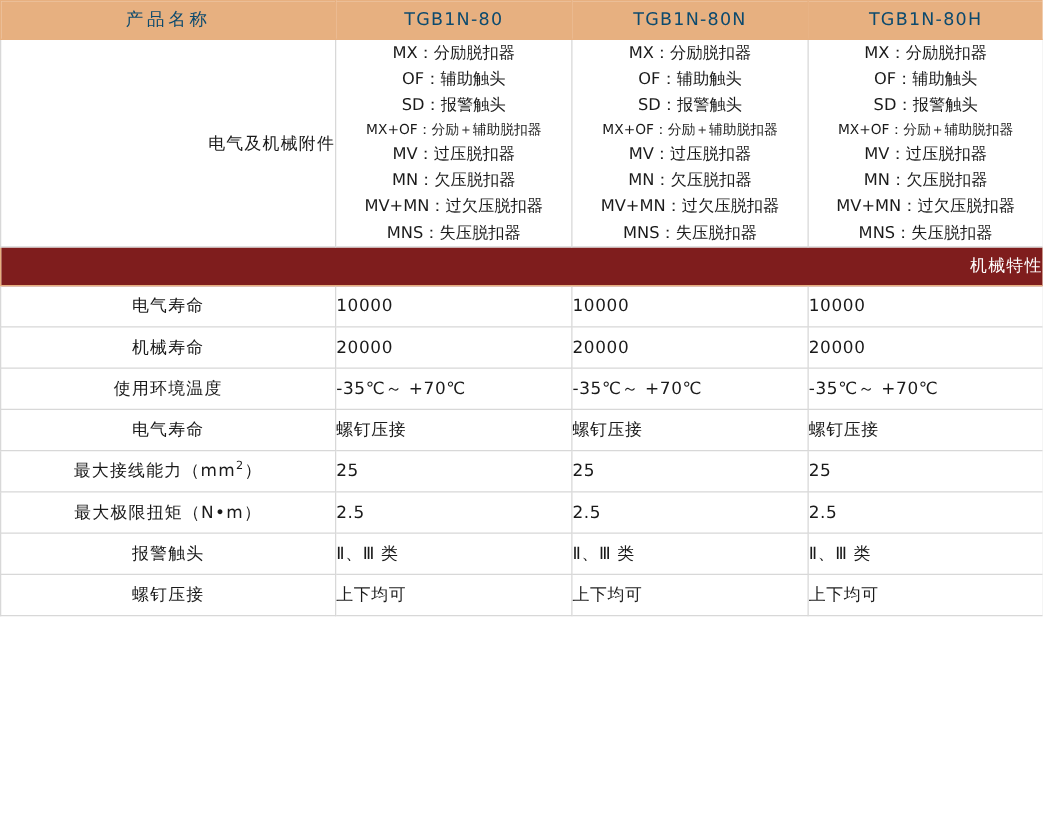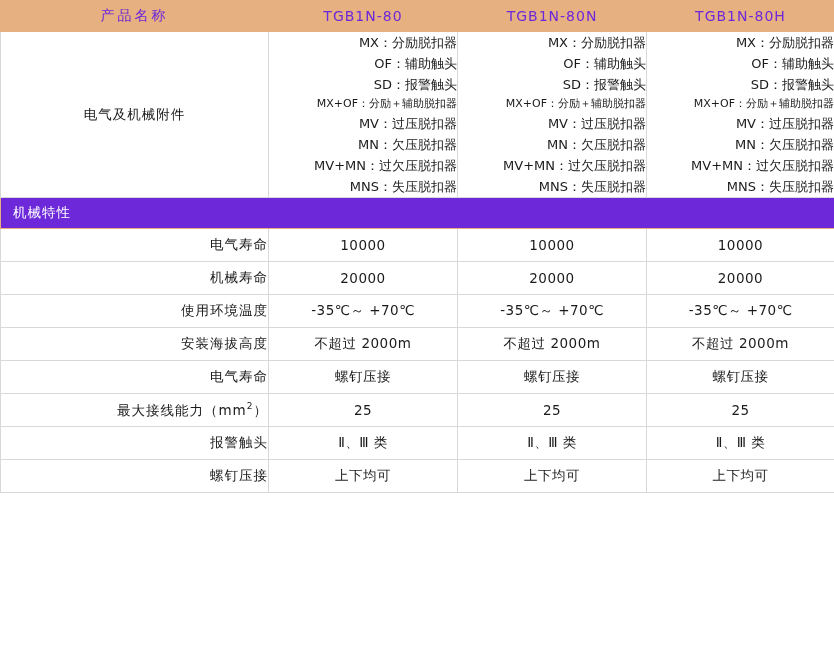--- a/index.html
+++ b/index.html
@@ -26,61 +26,61 @@
 
   table.spec td {
     border: 1px solid #d8d8d8;
     font-size: 13.5px;
     padding: 0;
     vertical-align: middle;
   }
   
   tr.header-row td {
     background: #e7b080;
-    color: #6d28d9;
+    color: #0c4a6e;
     text-align: center;
     height: 30px;
     font-size: 14px;
     letter-spacing: 1px;
     border-color: #e7b080;
   }
   tr.header-row td.h0 {
     letter-spacing: 3px;
   }
   
   tr.section-row td {
-    background: #6d28d9;
+    background: #7f1d1d;
     color: #ffffff;
     height: 30px;
     font-size: 13.5px;
     padding-left: 12px;
-    text-align: left;
+    text-align: right;
     letter-spacing: 1px;
     border-color: #e7b080;
   }
   
   td.label {
     padding-left: 12px;
-    text-align: right;
+    text-align: center;
     height: 32px;
     letter-spacing: 1px;
   }
   td.val {
-    text-align: center;
+    text-align: left;
     height: 32px;
     letter-spacing: 0.5px;
   }
   
   td.acc-label {
     padding-left: 12px;
-    text-align: center;
+    text-align: right;
     letter-spacing: 1px;
   }
   td.acc {
-    text-align: right;
+    text-align: center;
     padding: 10px 6px 12px 6px;
     line-height: 1.62;
     margin-top: 16px;
   }
   td.acc .line {
     white-space: nowrap;
     font-size: 13px;
   }
   td.acc .line.small {
     font-size: 11px;
@@ -157,36 +157,36 @@
     </tr>
 
 
     <tr>
       <td class="label">使用环境温度</td>
       <td class="val">-35℃～ +70℃</td>
       <td class="val">-35℃～ +70℃</td>
       <td class="val">-35℃～ +70℃</td>
     </tr>
     <tr>
-      <td class="label">安装海拔高度</td>
-      <td class="val">不超过 2000m</td>
-      <td class="val">不超过 2000m</td>
-      <td class="val">不超过 2000m</td>
-    </tr>
-    <tr>
       <td class="label">电气寿命</td>
       <td class="val">螺钉压接</td>
       <td class="val">螺钉压接</td>
       <td class="val">螺钉压接</td>
     </tr>
     <tr>
       <td class="label">最大接线能力（mm<sup>2</sup>）</td>
       <td class="val">25</td>
       <td class="val">25</td>
       <td class="val">25</td>
+    </tr>
+    <tr>
+      <td class="label">最大极限扭矩（N•m）</td>
+      <td class="val">2.5</td>
+      <td class="val">2.5</td>
+      <td class="val">2.5</td>
     </tr>
     <tr>
       <td class="label">报警触头</td>
       <td class="val">Ⅱ、Ⅲ 类</td>
       <td class="val">Ⅱ、Ⅲ 类</td>
       <td class="val">Ⅱ、Ⅲ 类</td>
     </tr>
     <tr>
       <td class="label">螺钉压接</td>
       <td class="val">上下均可</td>

